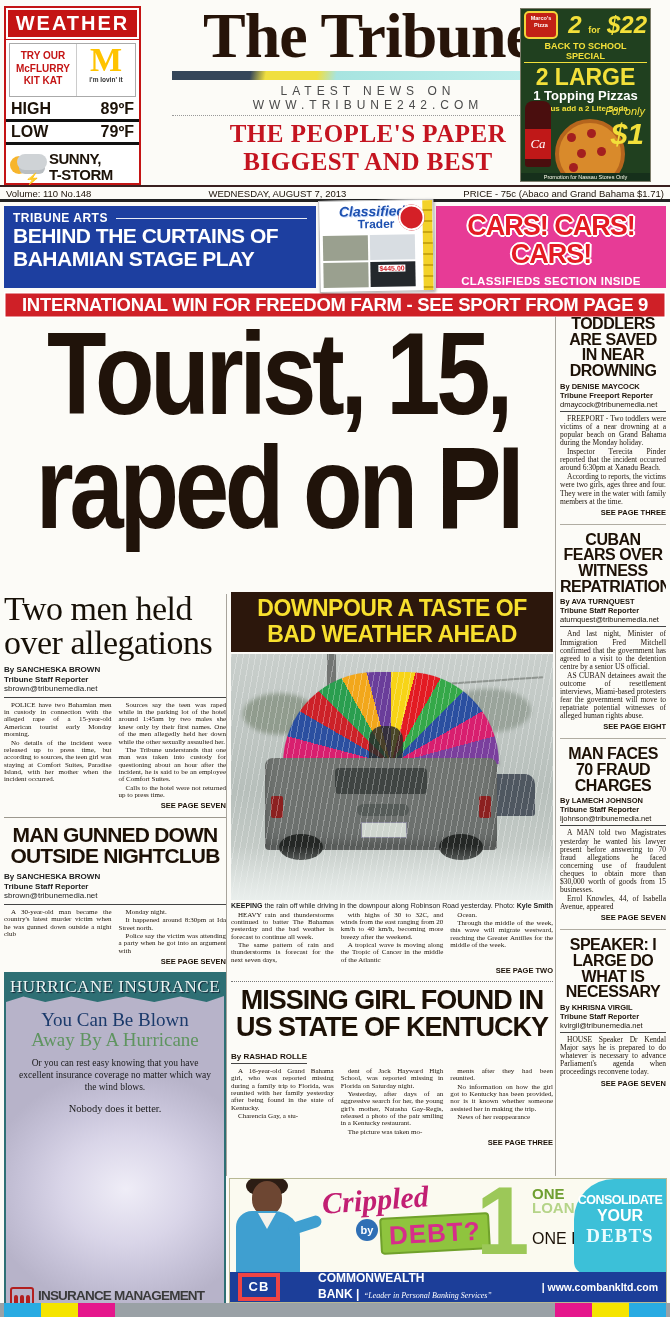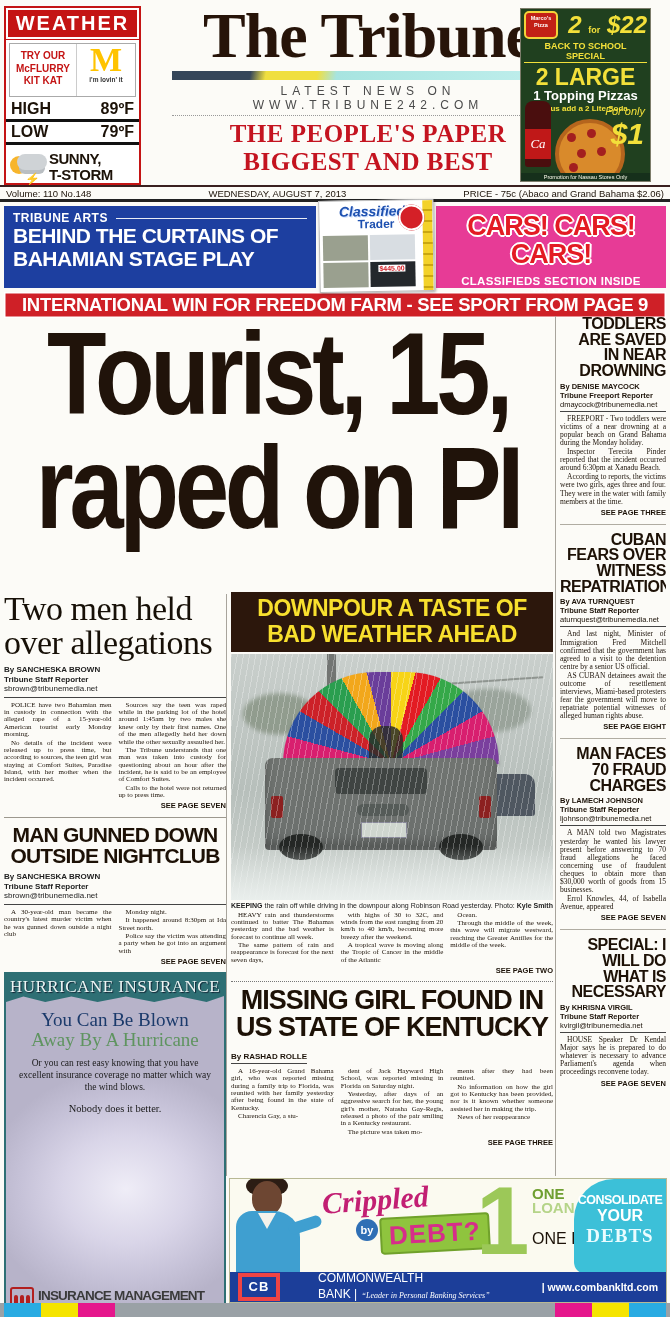--- a/index.html
+++ b/index.html
@@ -152,21 +152,21 @@
   .truck-plate{position:absolute;left:96px;top:64px;width:44px;height:14px;background:#cfd6cf;border:1px solid #889;}
   .tail-light{position:absolute;top:38px;width:12px;height:22px;background:#8c2020;border-radius:2px;}
   .wheel{position:absolute;bottom:-10px;width:44px;height:26px;background:#23262423;background-color:#242725;border-radius:50%;}
   .ph-car{position:absolute;right:18px;top:120px;width:58px;height:42px;background:#3c4450;border-radius:8px 10px 3px 3px;opacity:.85;}
   .rain{position:absolute;inset:0;background:repeating-linear-gradient(100deg,rgba(255,255,255,.28) 0 1px,transparent 1px 6px);}
   .mist{position:absolute;left:0;bottom:0;width:100%;height:54px;background:linear-gradient(transparent,rgba(235,240,238,.95));}
   .caption{font-family:"Liberation Sans",sans-serif;font-size:7px;padding:2px 0 3px;color:#222;}
 
   
   .rail-head{font-family:"Liberation Sans",sans-serif;font-weight:bold;font-size:16px;line-height:0.98;
-             text-align:right;letter-spacing:-0.5px;color:#1d1106;}
+             text-align:center;letter-spacing:-0.5px;color:#1d1106;}
   .rail-byline{font-family:"Liberation Sans",sans-serif;font-weight:bold;font-size:7.5px;line-height:1.2;
                border-bottom:1px solid #444;padding:3px 0 2px;margin-bottom:3px;}
   .rail-byline .email{font-weight:normal;}
   .rail-text{font-size:7.5px;line-height:1.08;text-align:justify;}
   .rail-text p{margin:0 0 1px;text-indent:7px;}
   .rail-rule{border:none;border-top:1px solid #b0aca2;margin:7px 0;}
 
   
   .hurricane-ad{margin-top:6px;border:2px solid #2e6f74;height:375px;position:relative;box-sizing:border-box;
                 background:radial-gradient(140px 120px at 55% 58%,#efedf7 0%,#d9d5e8 45%,#c6c2d8 75%,#b7b3c9 100%);overflow:hidden;}
@@ -207,21 +207,21 @@
   .ba-loan .g1{color:#6f9f31;font-weight:bold;font-size:15px;display:block;}
   .ba-loan .g2{color:#b5d488;font-weight:bold;font-size:15px;display:block;}
   .ba-pay{position:absolute;left:302px;top:52px;line-height:0.95;}
   .ba-cons{position:absolute;right:0;top:0;width:92px;height:95px;background:#3cc0d8;border-radius:40px 0 0 12px;
            color:#fff;text-align:center;padding-top:14px;box-sizing:border-box;}
   .ba-cons .c1{font-weight:bold;font-size:12.5px;display:block;letter-spacing:-0.5px;}
   .ba-cons .c2{font-weight:bold;font-size:16px;display:block;}
   .ba-cons .c3{font-family:"Liberation Serif",serif;font-weight:bold;font-size:19px;display:block;color:#eafcff;letter-spacing:1px;}
   .ba-bar{position:absolute;left:0;right:0;bottom:0;height:30px;background:#1c3e99;color:#fff;display:flex;align-items:center;padding:0 8px;gap:6px;}
   .cb-logo{width:34px;height:20px;border:4px solid #ef4444;border-radius:0;text-align:center;font-weight:bold;font-size:13px;line-height:20px;flex:none;letter-spacing:1px;}
-  .ba-bank-name{font-weight:normal;font-size:12px;line-height:1;padding-left:32px;}
+  .ba-bank-name{font-weight:bold;font-size:12px;line-height:1;padding-left:32px;}
   .ba-bank-tag{font-family:"Liberation Serif",serif;font-style:italic;font-size:8px;}
   .ba-url{margin-left:auto;font-weight:bold;font-size:10.5px;}
 
   
   .bottom-strip{left:0;top:1303px;width:670px;height:14px;background:#9aa1a6;}
   .cs{position:absolute;top:0;height:14px;width:37px;}
 </style>
 </head>
 <body>
 
@@ -295,21 +295,21 @@
       <div class="pz-pep" style="left:10px;top:40px;"></div>
     </div>
     <div class="pz-only">For only</div>
     <div class="pz-one">$1</div>
     <div class="pz-footer">Promotion for Nassau Stores Only</div>
   </div>
 
   <div class="abs dateline">
     <span>Volume: 110 No.148</span>
     <span>WEDNESDAY, AUGUST 7, 2013</span>
-    <span>PRICE - 75c (Abaco and Grand Bahama $2.06)</span>
+    <span>PRICE - 75c (Abaco and Grand Bahama $1.71)</span>
   </div>
 
   <div class="abs arts-box">
     <div class="arts-kicker">TRIBUNE ARTS</div>
     <div class="arts-line">BEHIND THE CURTAINS OF</div>
     <div class="arts-line">BAHAMIAN STAGE PLAY</div>
   </div>
 
   <div class="abs cl-thumb">
     <div class="cl-head">
@@ -445,21 +445,21 @@
         <div class="wheel" style="left:14px;"></div>
         <div class="wheel" style="right:14px;"></div>
       </div>
       <div class="rain"></div>
       <div class="mist"></div>
     </div>
     <div class="caption"><b>KEEPING</b><span> the rain off while driving in the downpour along Robinson Road yesterday. Photo: </span><b>Kyle Smith</b></div>
     <div class="mini-cols">
       <div class="pcol">
           <p>HEAVY rain and thunderstorms continued to batter The Bahamas yesterday and the bad weather is forecast to continue all week.</p>
-          <p>The same pattern of rain and reappearance is forecast for the next seven days,</p>
+          <p>The same pattern of rain and thunderstorms is forecast for the next seven days,</p>
         </div>
       <div class="pcol">
           <p>with highs of 30 to 32C, and winds from the east ranging from 20 km/h to 40 km/h, becoming more breezy after the weekend.</p>
           <p>A tropical wave is moving along the Tropic of Cancer in the middle of the Atlantic</p>
         </div>
       <div class="pcol">
           <p>Ocean.</p>
           <p>Through the middle of the week, this wave will migrate westward, reaching the Greater Antilles for the middle of the week.</p>
         </div>
     </div>
@@ -524,21 +524,21 @@
         <div class="email">ljohnson@tribunemedia.net</div>
       </div>
       <div class="rail-text">
           <p>A MAN told two Magistrates yesterday he wanted his lawyer present before answering to 70 fraud allegations he faced concerning use of fraudulent cheques to obtain more than $30,000 worth of goods from 15 businesses.</p>
           <p>Errol Knowles, 44, of Isabella Avenue, appeared</p>
         </div>
       <div class="see-more">SEE PAGE SEVEN</div>
     </div>
     <hr class="rail-rule">
     <div>
-      <div class="rail-head">SPECIAL: I WILL DO WHAT IS NECESSARY</div>
+      <div class="rail-head">SPEAKER: I LARGE DO WHAT IS NECESSARY</div>
       <div class="rail-byline">
         <div>By KHRISNA VIRGIL</div>
         <div>Tribune Staff Reporter</div>
         <div class="email">kvirgil@tribunemedia.net</div>
       </div>
       <div class="rail-text">
           <p>HOUSE Speaker Dr Kendal Major says he is prepared to do whatever is necessary to advance Parliament's agenda when proceedings reconvene today.</p>
         </div>
       <div class="see-more">SEE PAGE SEVEN</div>
     </div>

